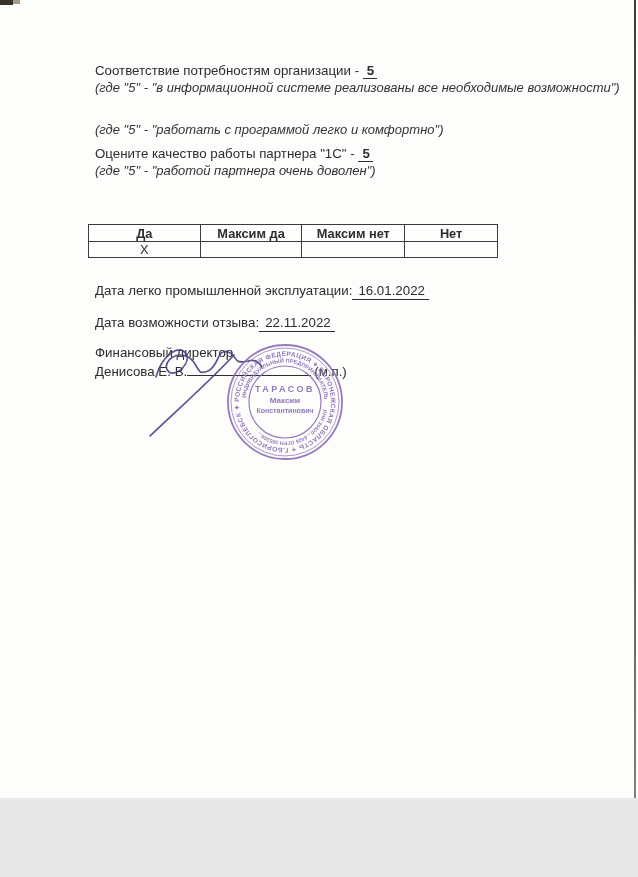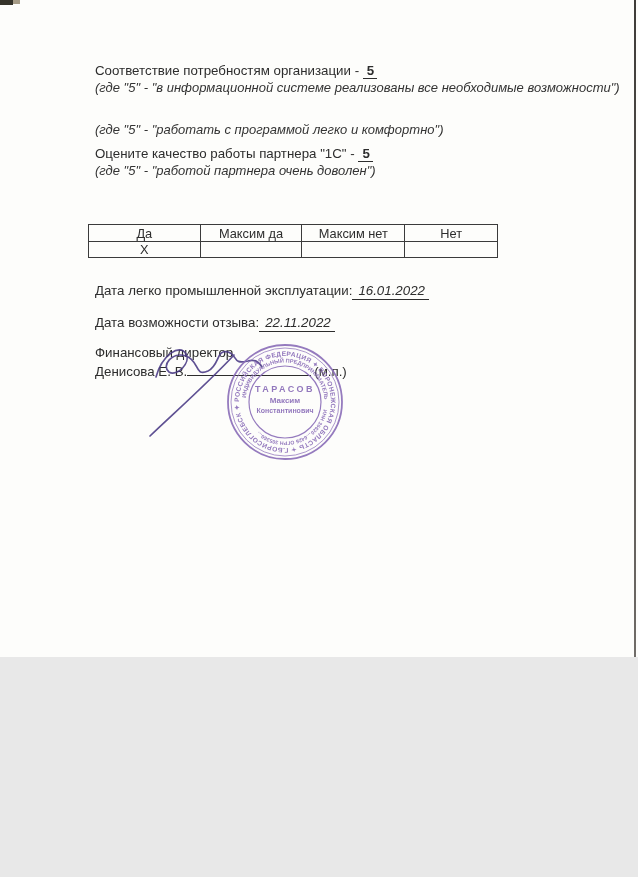--- a/index.html
+++ b/index.html
@@ -1,19 +1,19 @@
 <!DOCTYPE html>
 <html><head>
 <meta charset="utf-8">
 <style>
   html,body{margin:0;padding:0;}
   body{background:#e8e8e8;}
   .page{
     position:relative;
-    width:638px;height:657px;
+    width:638px;height:798px;
     background:#fdfdfb;
     overflow:hidden;
     font-family:"Liberation Sans", sans-serif;
     color:#2d2d2d;
   }
   
   .corner-strip-dark{position:absolute;left:0;top:0;width:13px;height:5px;background:#35332a;}
   .corner-strip-tan{position:absolute;left:13px;top:0;width:7px;height:4px;background:#a59b86;}
   .edge-line-right{position:absolute;right:2px;top:0;width:2px;height:877px;background:linear-gradient(#3f3c39,#6b6763 70%,#8d8a86);}
   .speck{position:absolute;left:5px;top:813px;width:3px;height:3px;background:#b5b3ae;border-radius:50%;}
@@ -27,25 +27,25 @@
   table.answers{
     position:absolute;left:88px;top:224px;width:410px;
     border-collapse:collapse;
     font-size:12.8px;
   }
   table.answers td{
     border:1.4px solid #3b3b3b;
     text-align:center;
     padding:0;
   }
-  table.answers tr.hdr td{height:16px;font-weight:normal;}
+  table.answers tr.hdr td{height:16px;font-weight:bold;}
   table.answers tr.ans td{height:15px;}
 
   .date-line{left:95px;font-size:13.3px;white-space:nowrap;}
-  .date-value{border-bottom:1.2px solid #2d2d2d;padding:0 4px 1px 6px;font-style:italic;}
+  .date-value{border-bottom:1.2px solid #2d2d2d;padding:0 4px 1px 6px;}
 
   .sig-pos{left:95px;top:345px;font-size:13.3px;}
   .sig-row{left:95px;top:362px;font-size:13.3px;white-space:nowrap;}
   .sig-underline{display:inline-block;width:124px;border-bottom:1.2px solid #2d2d2d;height:13px;vertical-align:baseline;}
   .seal-note{padding-left:3px;}
 
   .stamp-wrap{left:225px;top:342px;width:120px;height:120px;pointer-events:none;}
   .signature-wrap{left:142px;top:341px;width:130px;height:102px;pointer-events:none;}
 </style>
 </head>

